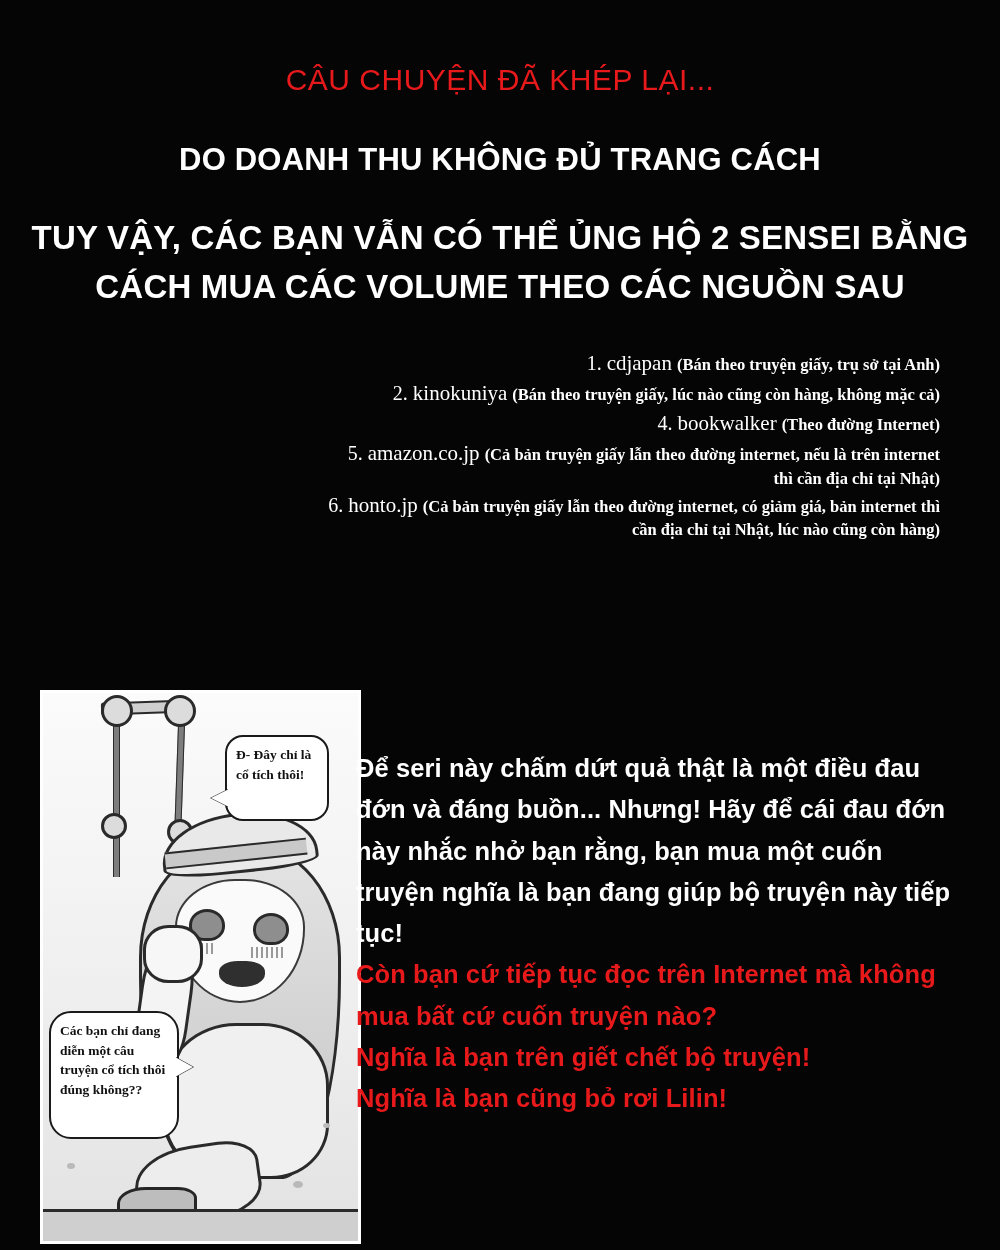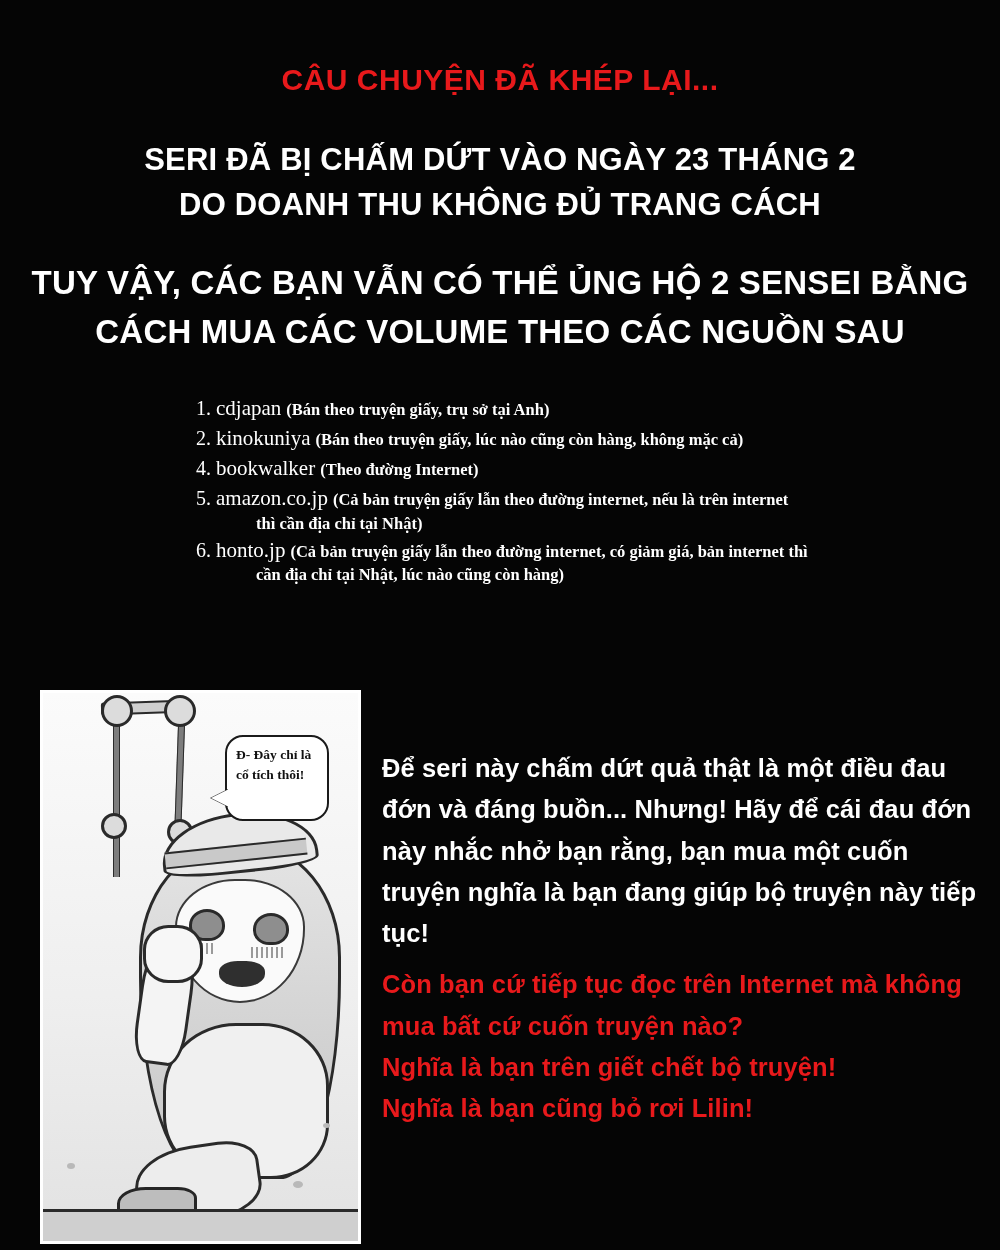--- a/index.html
+++ b/index.html
@@ -21,21 +21,21 @@
     background: #050505;
   }
 
   
   .headline-wrap {
     padding-top: 62px;
     text-align: center;
   }
   .h-red {
     color: #e8191b;
-    font-weight: bold;
+    font-weight: normal;
     font-size: 30px;
     letter-spacing: 0.5px;
     line-height: 1.2;
   }
   .h-white-1 {
     margin-top: 40px;
     font-weight: bold;
     font-size: 31px;
     line-height: 1.45;
     letter-spacing: 0.2px;
@@ -47,20 +47,21 @@
     line-height: 1.5;
     letter-spacing: 0.2px;
   }
 
   
   .sources {
     margin: 38px 0 0 0;
     padding: 0 60px 0 196px;
     font-family: "Liberation Serif", serif;
     list-style: none;
+    text-align: right;
   }
   .sources li {
     font-size: 20px;
     line-height: 1.33;
     margin-bottom: 2px;
     text-indent: -22px;
     padding-left: 22px;
   }
   .sources .num {
     font-family: "Liberation Serif", serif;
@@ -316,44 +317,43 @@
     right: -16px; top: 44px;
     border-top: 10px solid transparent;
     border-bottom: 10px solid transparent;
     border-left: 18px solid #ffffff;
     filter: drop-shadow(1px 0 0 #1a1a1a);
   }
 
   
   .rtext {
     position: absolute;
-    left: 382px;
+    left: 356px;
     top: 58px;
     width: 600px;
   }
   .rtext p {
     margin: 0 0 0 0;
     font-weight: bold;
     font-size: 25.5px;
     line-height: 1.62;
     letter-spacing: 0.1px;
   }
   .rtext p.white { color: #ffffff; }
-  .rtext p.red { color: #e8191b; margin-top: 10px; }
+  .rtext p.red { color: #e8191b; }
   .rtext p.red.tight { margin-top: 0; }
 </style>
 </head>
 <body>
 
 <div class="page">
 
   <div class="headline-wrap">
     <div class="h-red">CÂU CHUYỆN ĐÃ KHÉP LẠI...</div>
     <div class="h-white-1">
-      <div>SERI ĐÃ BỊ CHẤM DỨT VÀO NGÀY 23 THÁNG 2</div>
       <div>DO DOANH THU KHÔNG ĐỦ TRANG CÁCH</div>
     </div>
     <div class="h-white-2">
       <div>TUY VẬY, CÁC BẠN VẪN CÓ THỂ ỦNG HỘ 2 SENSEI BẰNG</div>
       <div>CÁCH MUA CÁC  VOLUME  THEO CÁC NGUỒN SAU</div>
     </div>
   </div>
 
   <ol class="sources">
     <li>
@@ -414,20 +414,24 @@
         <div class="speckle" style="left:24px;top:470px;width:8px;height:6px;"></div>
         <div class="speckle" style="left:250px;top:488px;width:10px;height:7px;"></div>
         <div class="speckle" style="left:280px;top:430px;width:7px;height:5px;"></div>
       </div>
 
       <div class="bubble top">
         <span class="tail"></span>
         <span>Đ- Đây chỉ là cổ tích thôi!</span>
       </div>
 
+      <div class="bubble bottom">
+        <span class="tail"></span>
+        <span>Các bạn chỉ đang diễn một câu truyện cổ tích thôi đúng không??</span>
+      </div>
     </div>
 
     <div class="rtext">
       <p class="white">Để seri này chấm dứt quả thật là một điều đau đớn và đáng buồn... Nhưng! Hãy để cái đau đớn này nhắc nhở bạn rằng, bạn mua một cuốn truyện nghĩa là bạn đang giúp bộ truyện này tiếp tục!</p>
       <p class="red">Còn bạn cứ tiếp tục đọc trên Internet mà không mua bất cứ cuốn truyện nào?</p>
       <p class="red tight">Nghĩa là bạn trên giết chết bộ truyện!</p>
       <p class="red tight">Nghĩa là bạn cũng bỏ rơi Lilin!</p>
     </div>
 
   </div>

